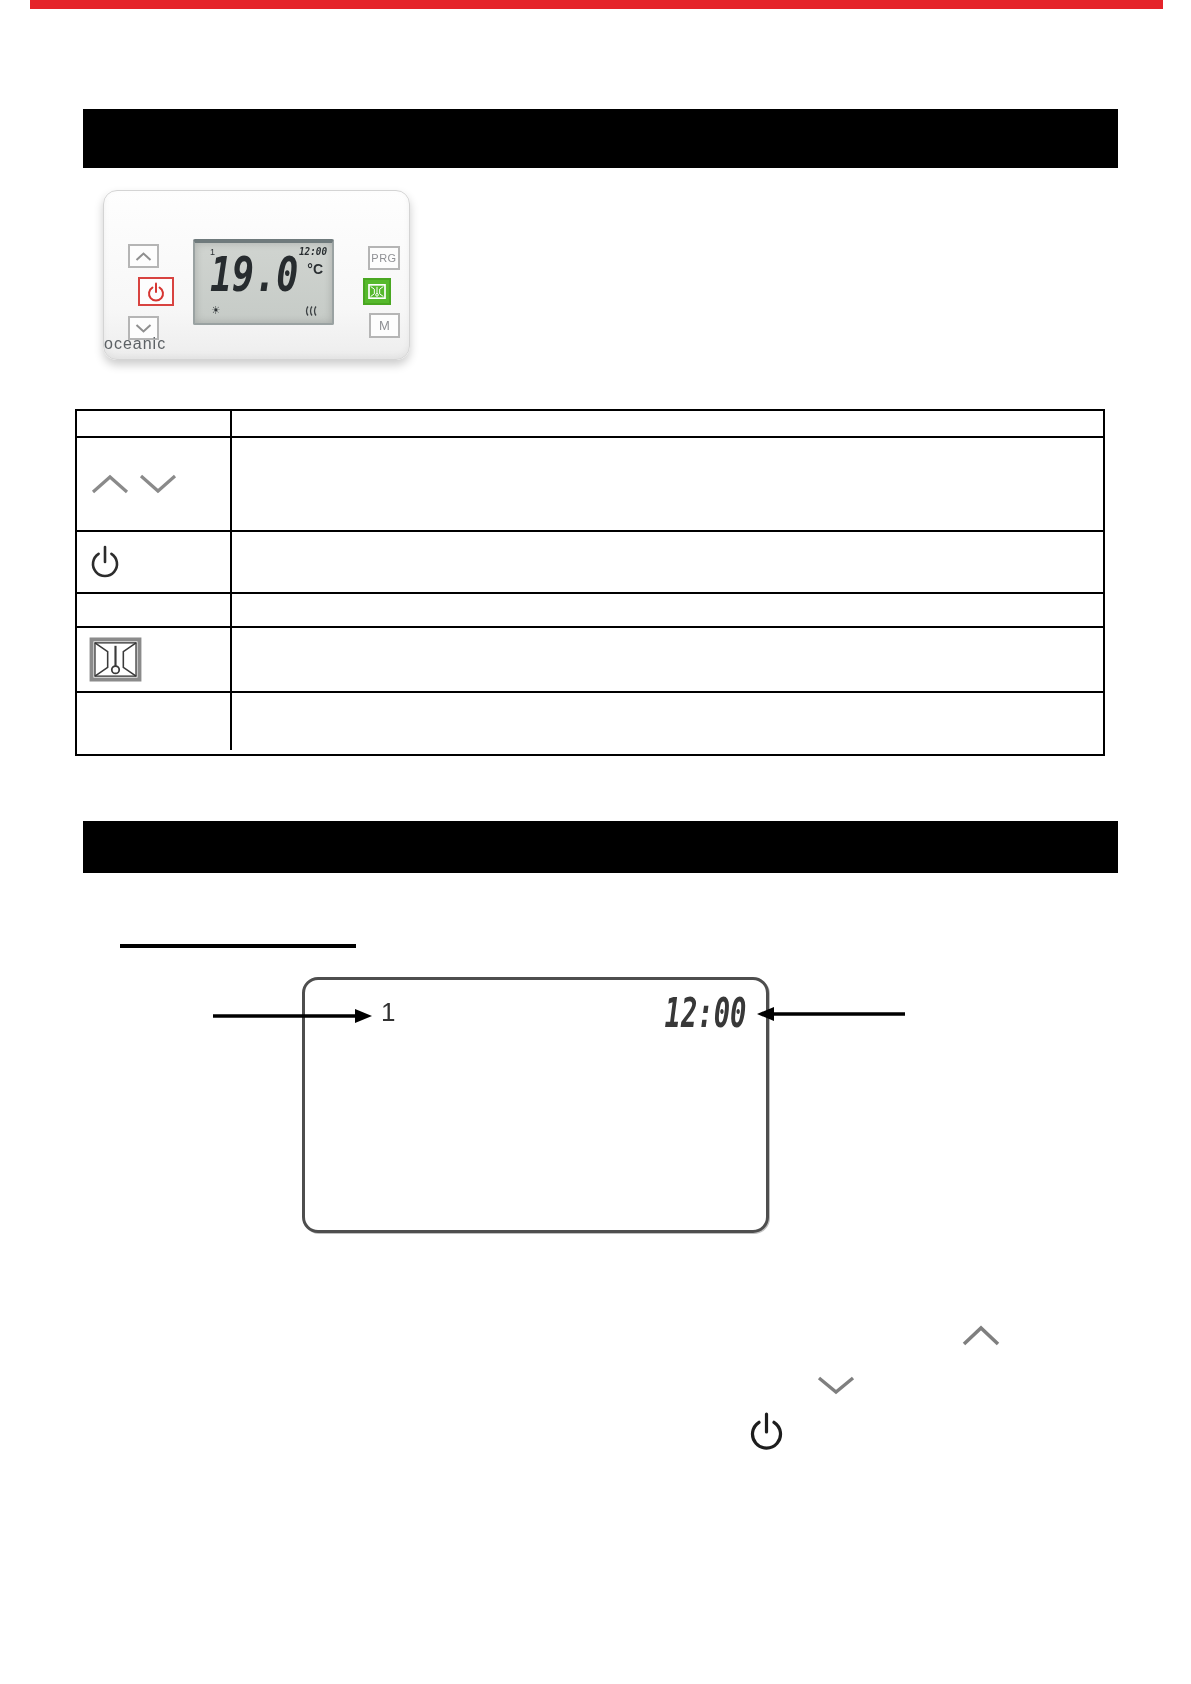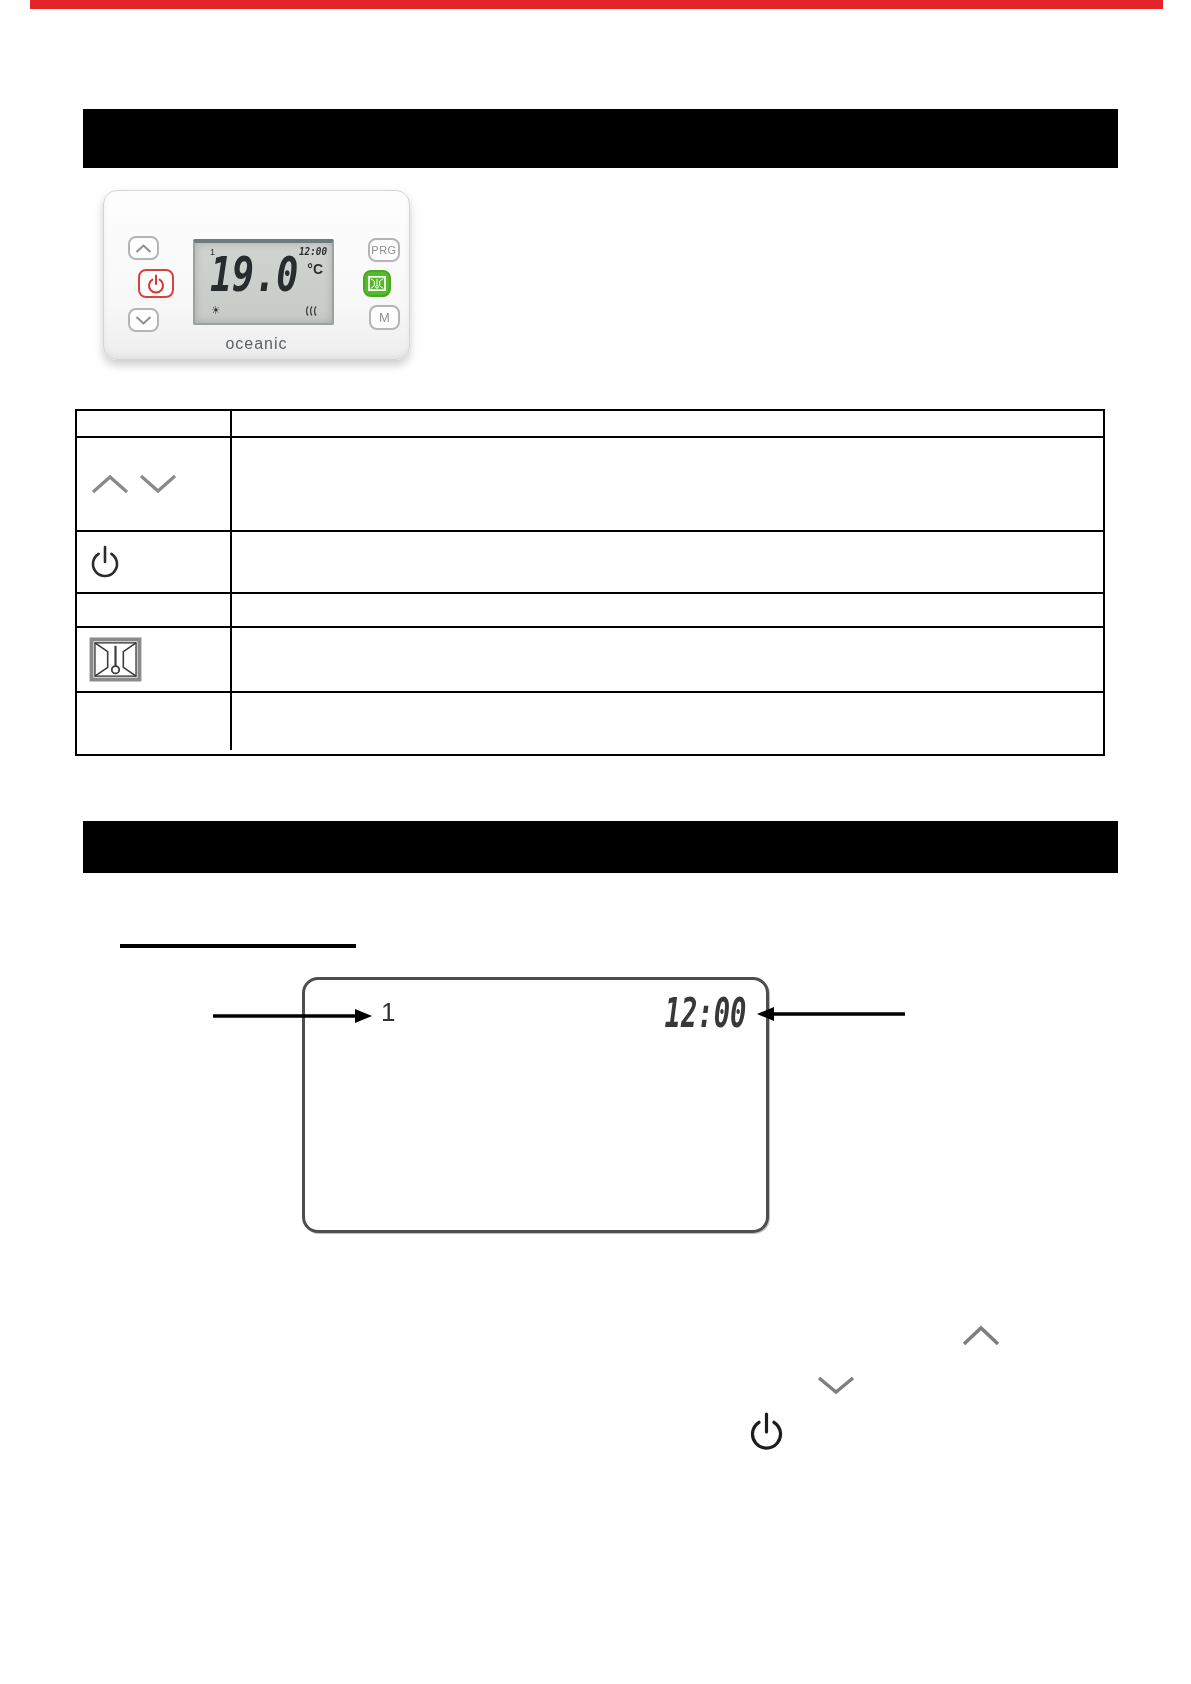--- a/index.html
+++ b/index.html
@@ -11,40 +11,40 @@
   .topbar{left:30px;top:0;width:1133px;height:9px;background:#e5242a;}
 
   
   .blackbar{background:#000;color:#000;overflow:hidden;}
   .bar1{left:83px;top:109px;width:1035px;height:59px;}
   .bar2{left:83px;top:821px;width:1035px;height:52px;}
 
   
   .device{left:103px;top:190px;width:305px;height:168px;background:linear-gradient(180deg,#fefefe 0%,#f7f7f7 70%,#ededed 100%);
           border:1px solid #d4d4d4;border-radius:14px;box-shadow:0 5px 10px rgba(0,0,0,.20), inset 0 -3px 6px rgba(0,0,0,.05);}
-  .dbtn{position:absolute;background:#fdfdfd;border:2px solid #b5b5b5;border-radius:8px;
-        display:flex;align-items:center;justify-content:center;box-sizing:border-box;}
+  .dbtn{position:absolute;background:#fdfdfd;border:2px solid #b5b5b5;border-radius:0;
+        display:flex;align-items:center;justify-content:center;box-sizing:border-box;margin-top:8px;}
   .btn-up{left:24px;top:45px;width:31px;height:24px;}
   .btn-power{left:34px;top:78px;width:36px;height:29px;border-color:#d84340;}
   .btn-down{left:24px;top:117px;width:31px;height:24px;}
   .btn-prg{left:264px;top:47px;width:32px;height:24px;color:#8f9094;font-size:11px;letter-spacing:.5px;}
   .btn-comfort{left:259px;top:79px;width:28px;height:27px;background:#56b92c;border-color:#49a721;}
   .btn-m{left:265px;top:114px;width:31px;height:25px;color:#8f9094;font-size:13px;}
   .lcd{position:absolute;left:89px;top:48px;width:141px;height:86px;box-sizing:border-box;
        background:linear-gradient(180deg,#d0d4d0 0%,#c6cbc7 100%);
        border:2px solid #9aa2a2;border-top:4px solid #6f7a7c;border-radius:2px;
        box-shadow:inset 0 0 8px rgba(0,0,0,.18);}
   .seg{font-family:"DejaVu Sans Mono",monospace;font-weight:bold;font-style:italic;color:#272c2f;line-height:1;}
   .lcd-zone{position:absolute;left:15px;top:4px;font-size:9px;color:#2e3336;}
   .lcd-time{position:absolute;right:5px;top:3px;font-size:11px;transform:scaleX(.85);transform-origin:right top;}
   .lcd-temp{position:absolute;left:15px;top:8px;font-size:47px;transform:scaleX(.78);transform-origin:left top;}
   .lcd-unit{position:absolute;right:9px;top:18px;font-size:14px;font-weight:bold;color:#2a2f32;}
   .lcd-sun{position:absolute;left:16px;bottom:6px;font-size:11px;color:#2e3336;font-family:"DejaVu Sans",sans-serif;}
   .lcd-waves{position:absolute;right:14px;bottom:7px;}
-  .logo{position:absolute;left:0;right:0;bottom:6px;text-align:center;color:#5c6165;
+  .logo{position:absolute;left:0;right:0;bottom:6px;text-align:left;color:#5c6165;
         font-size:16px;letter-spacing:1px;font-weight:500;}
 
   
   .btable{left:75px;top:409px;width:1030px;height:347px;border:2px solid #000;box-sizing:border-box;background:#fff;}
   .trow{position:relative;width:100%;box-sizing:border-box;border-bottom:2px solid #000;}
   .trow:last-child{border-bottom:none;}
   .tcell-icon{position:absolute;left:0;top:0;bottom:0;width:155px;border-right:2px solid #000;
               display:flex;align-items:center;padding-left:12px;box-sizing:border-box;gap:6px;}
   .tcell-desc{position:absolute;left:157px;right:0;top:0;bottom:0;padding:6px 10px;font-size:14px;color:#111;}
 

